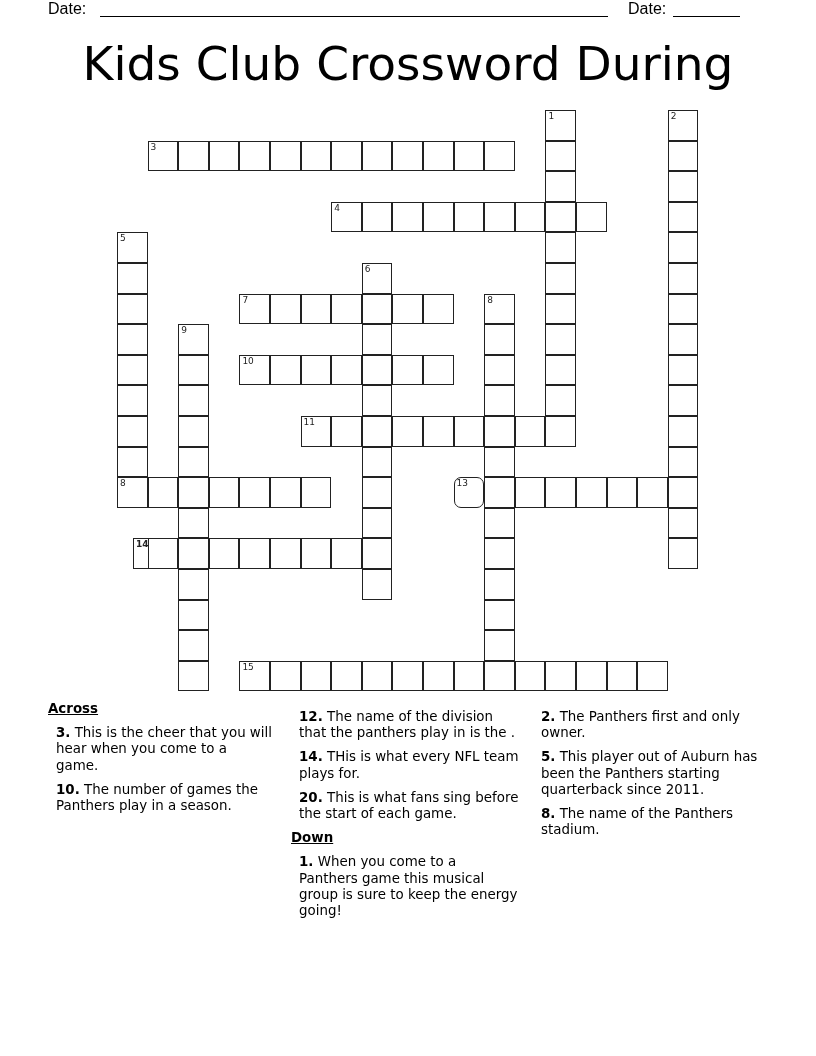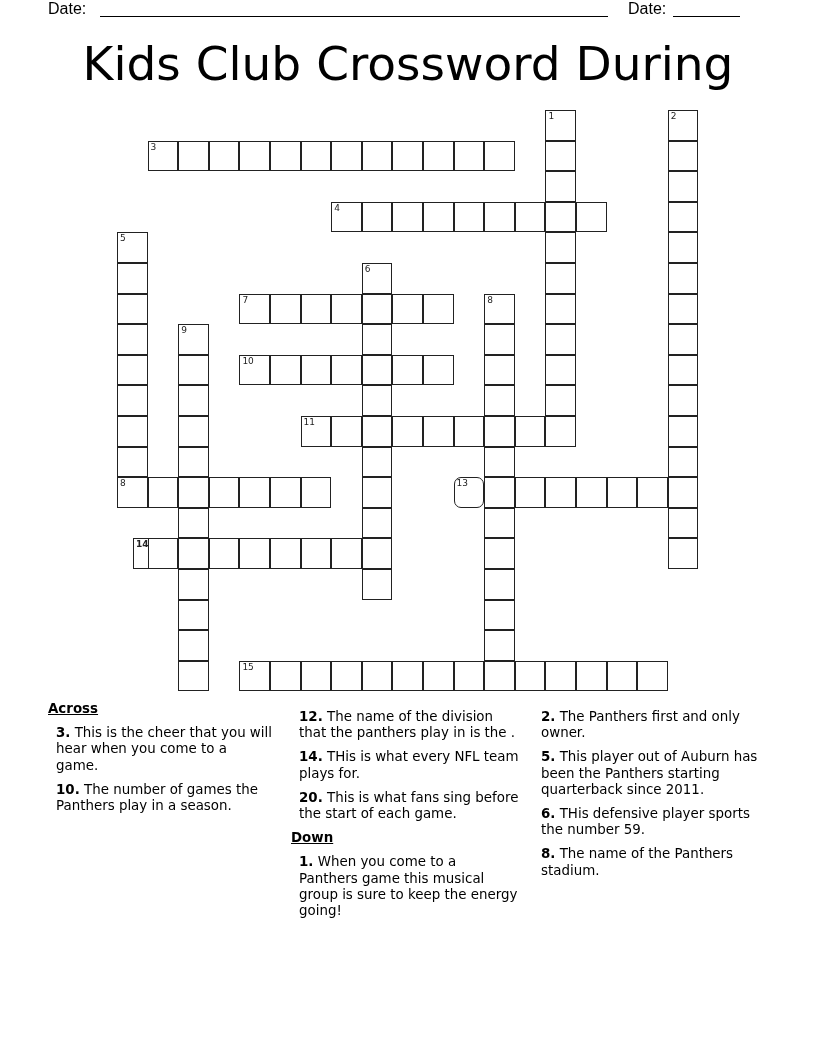--- a/index.html
+++ b/index.html
@@ -221,15 +221,14 @@
   <p class="clue"><span class="n">12.</span> <span>The name of the division that the panthers play in is the .</span></p>
   <p class="clue"><span class="n">14.</span> <span>THis is what every NFL team plays for.</span></p>
   <p class="clue"><span class="n">20.</span> <span>This is what fans sing before the start of each game.</span></p>
   <p class="section-heading">Down</p>
   <p class="clue"><span class="n">1.</span> <span>When you come to a Panthers game this musical group is sure to keep the energy going!</span></p>
 </div>
 
 <div class="clues col3" style="top:701px;">
   <p class="clue"><span class="n">2.</span> <span>The Panthers first and only owner.</span></p>
   <p class="clue"><span class="n">5.</span> <span>This player out of Auburn has been the Panthers starting quarterback since 2011.</span></p>
-  <p class="clue"><span class="n">6.</span> <span>THis defensive player sports the number 59.</span></p>
   <p class="clue"><span class="n">8.</span> <span>The name of the Panthers stadium.</span></p>
 </div>
 
 </body></html>

